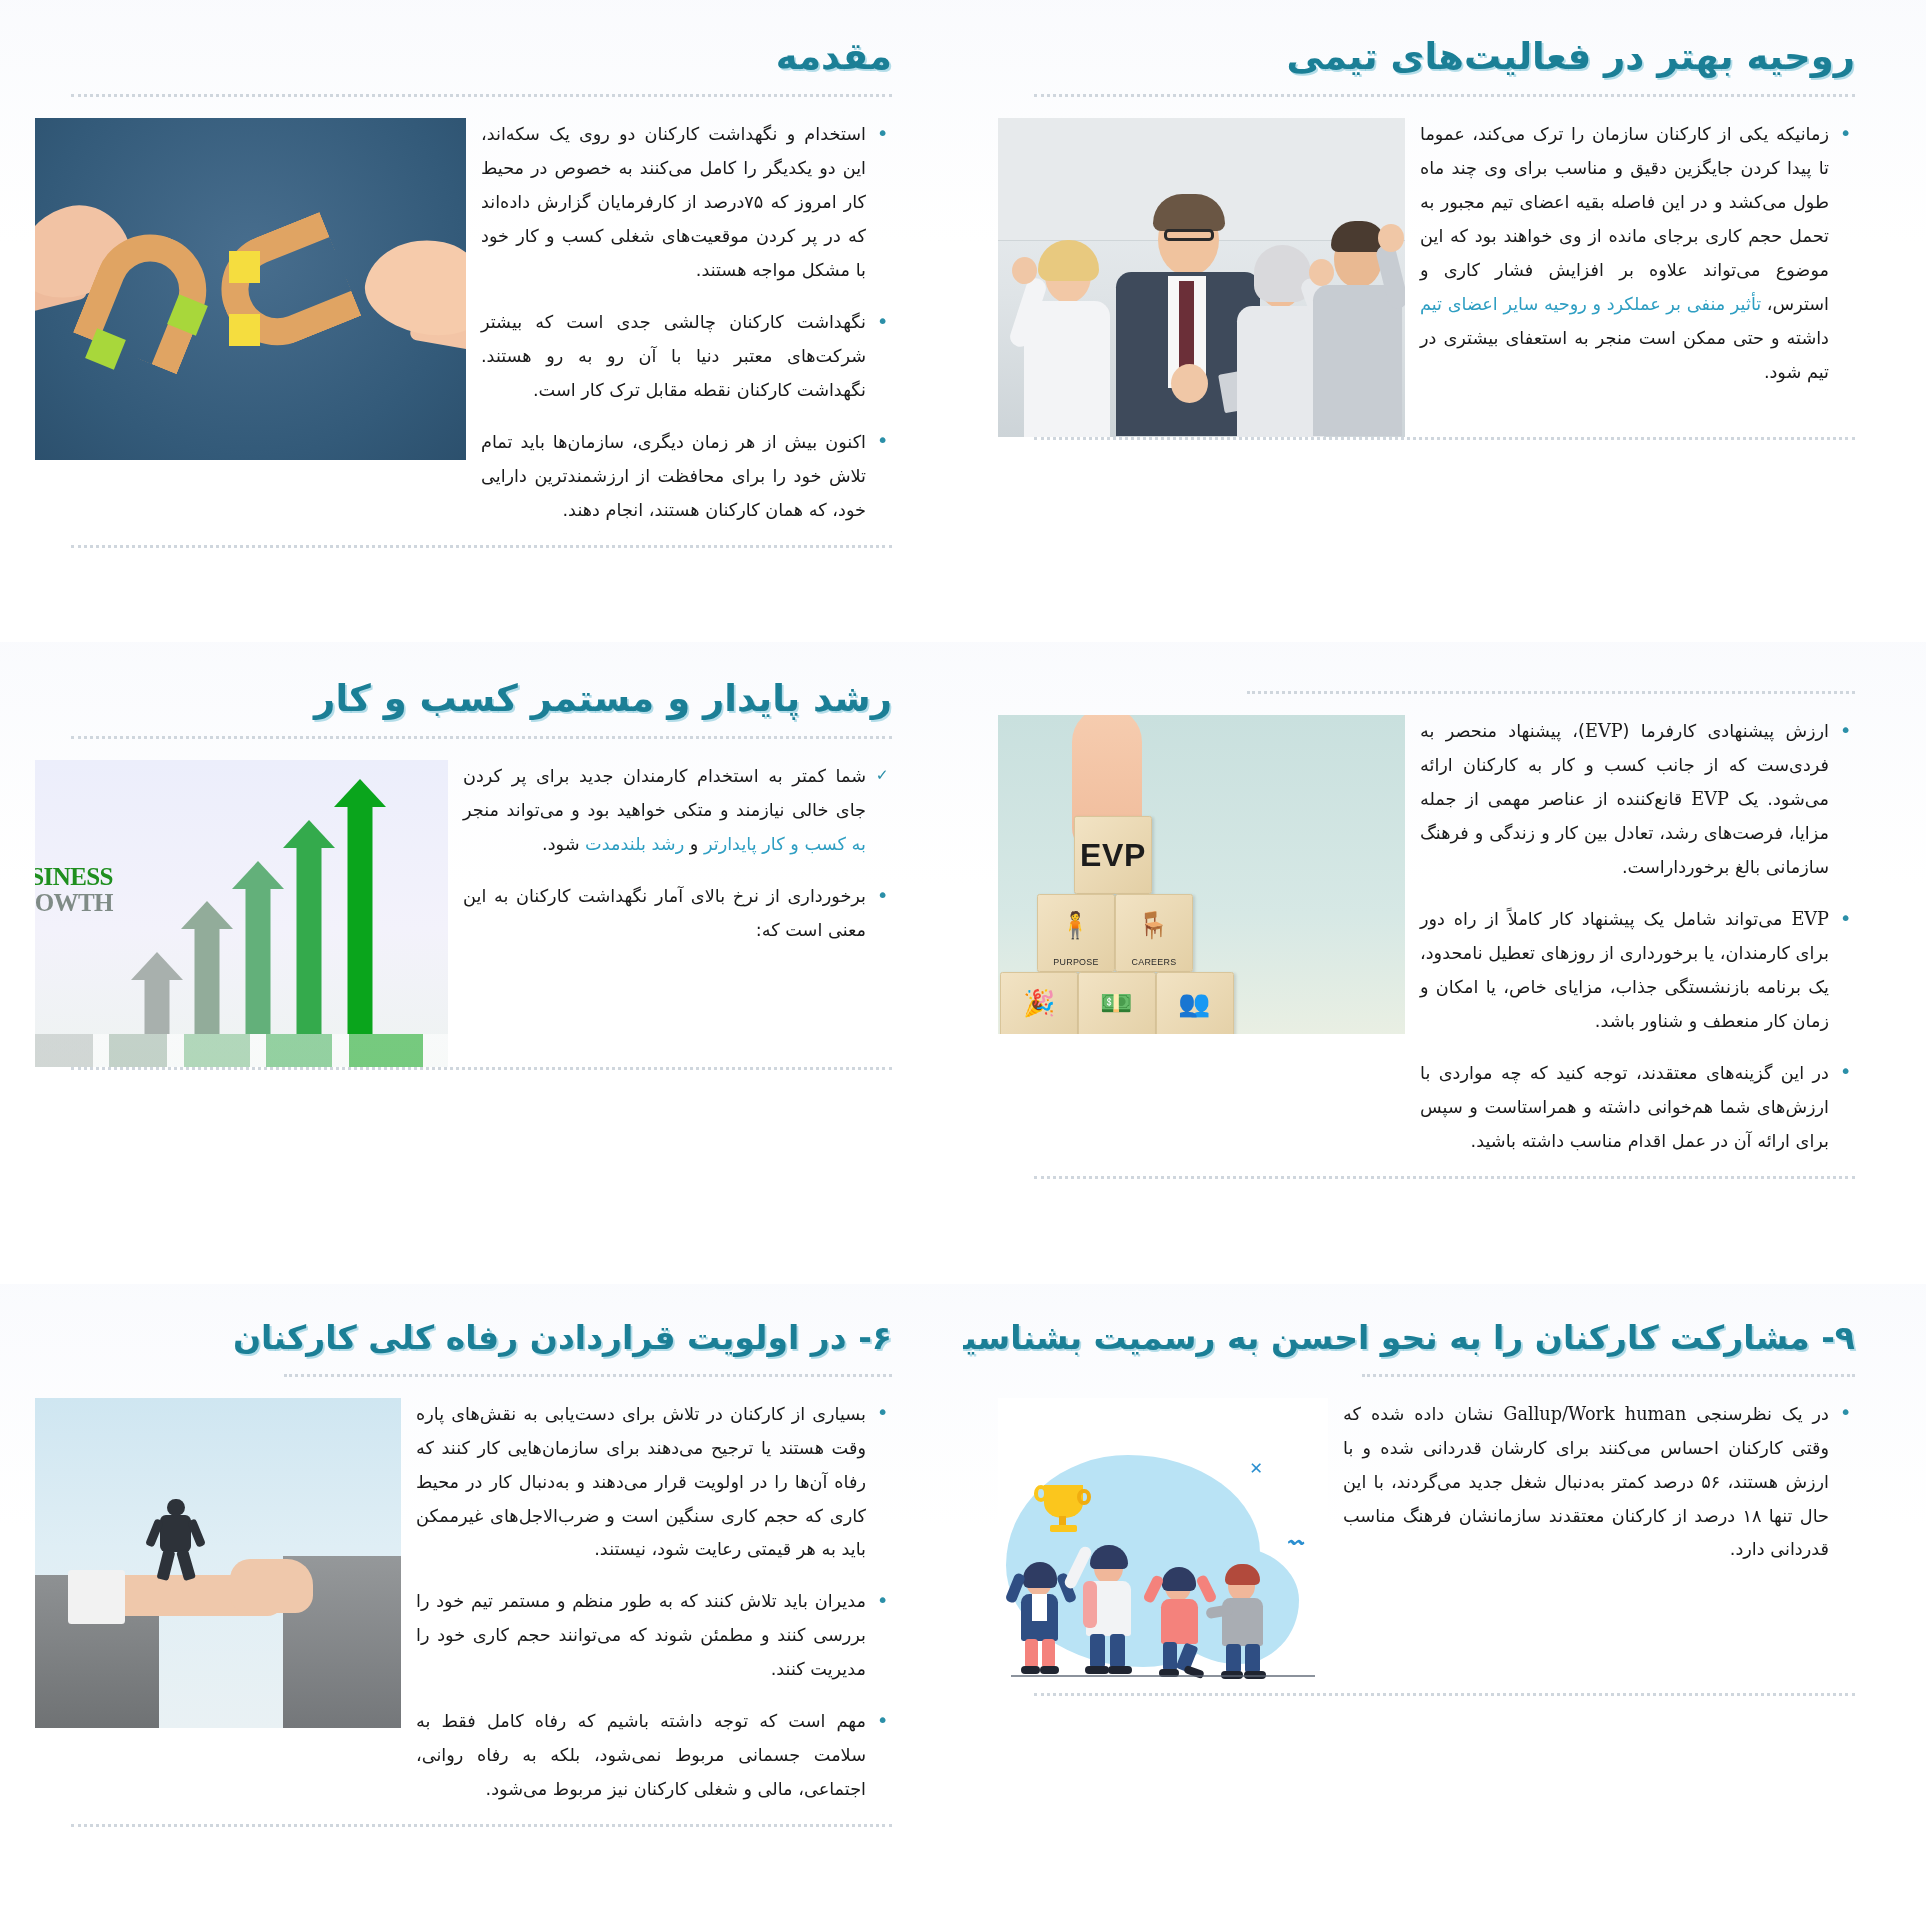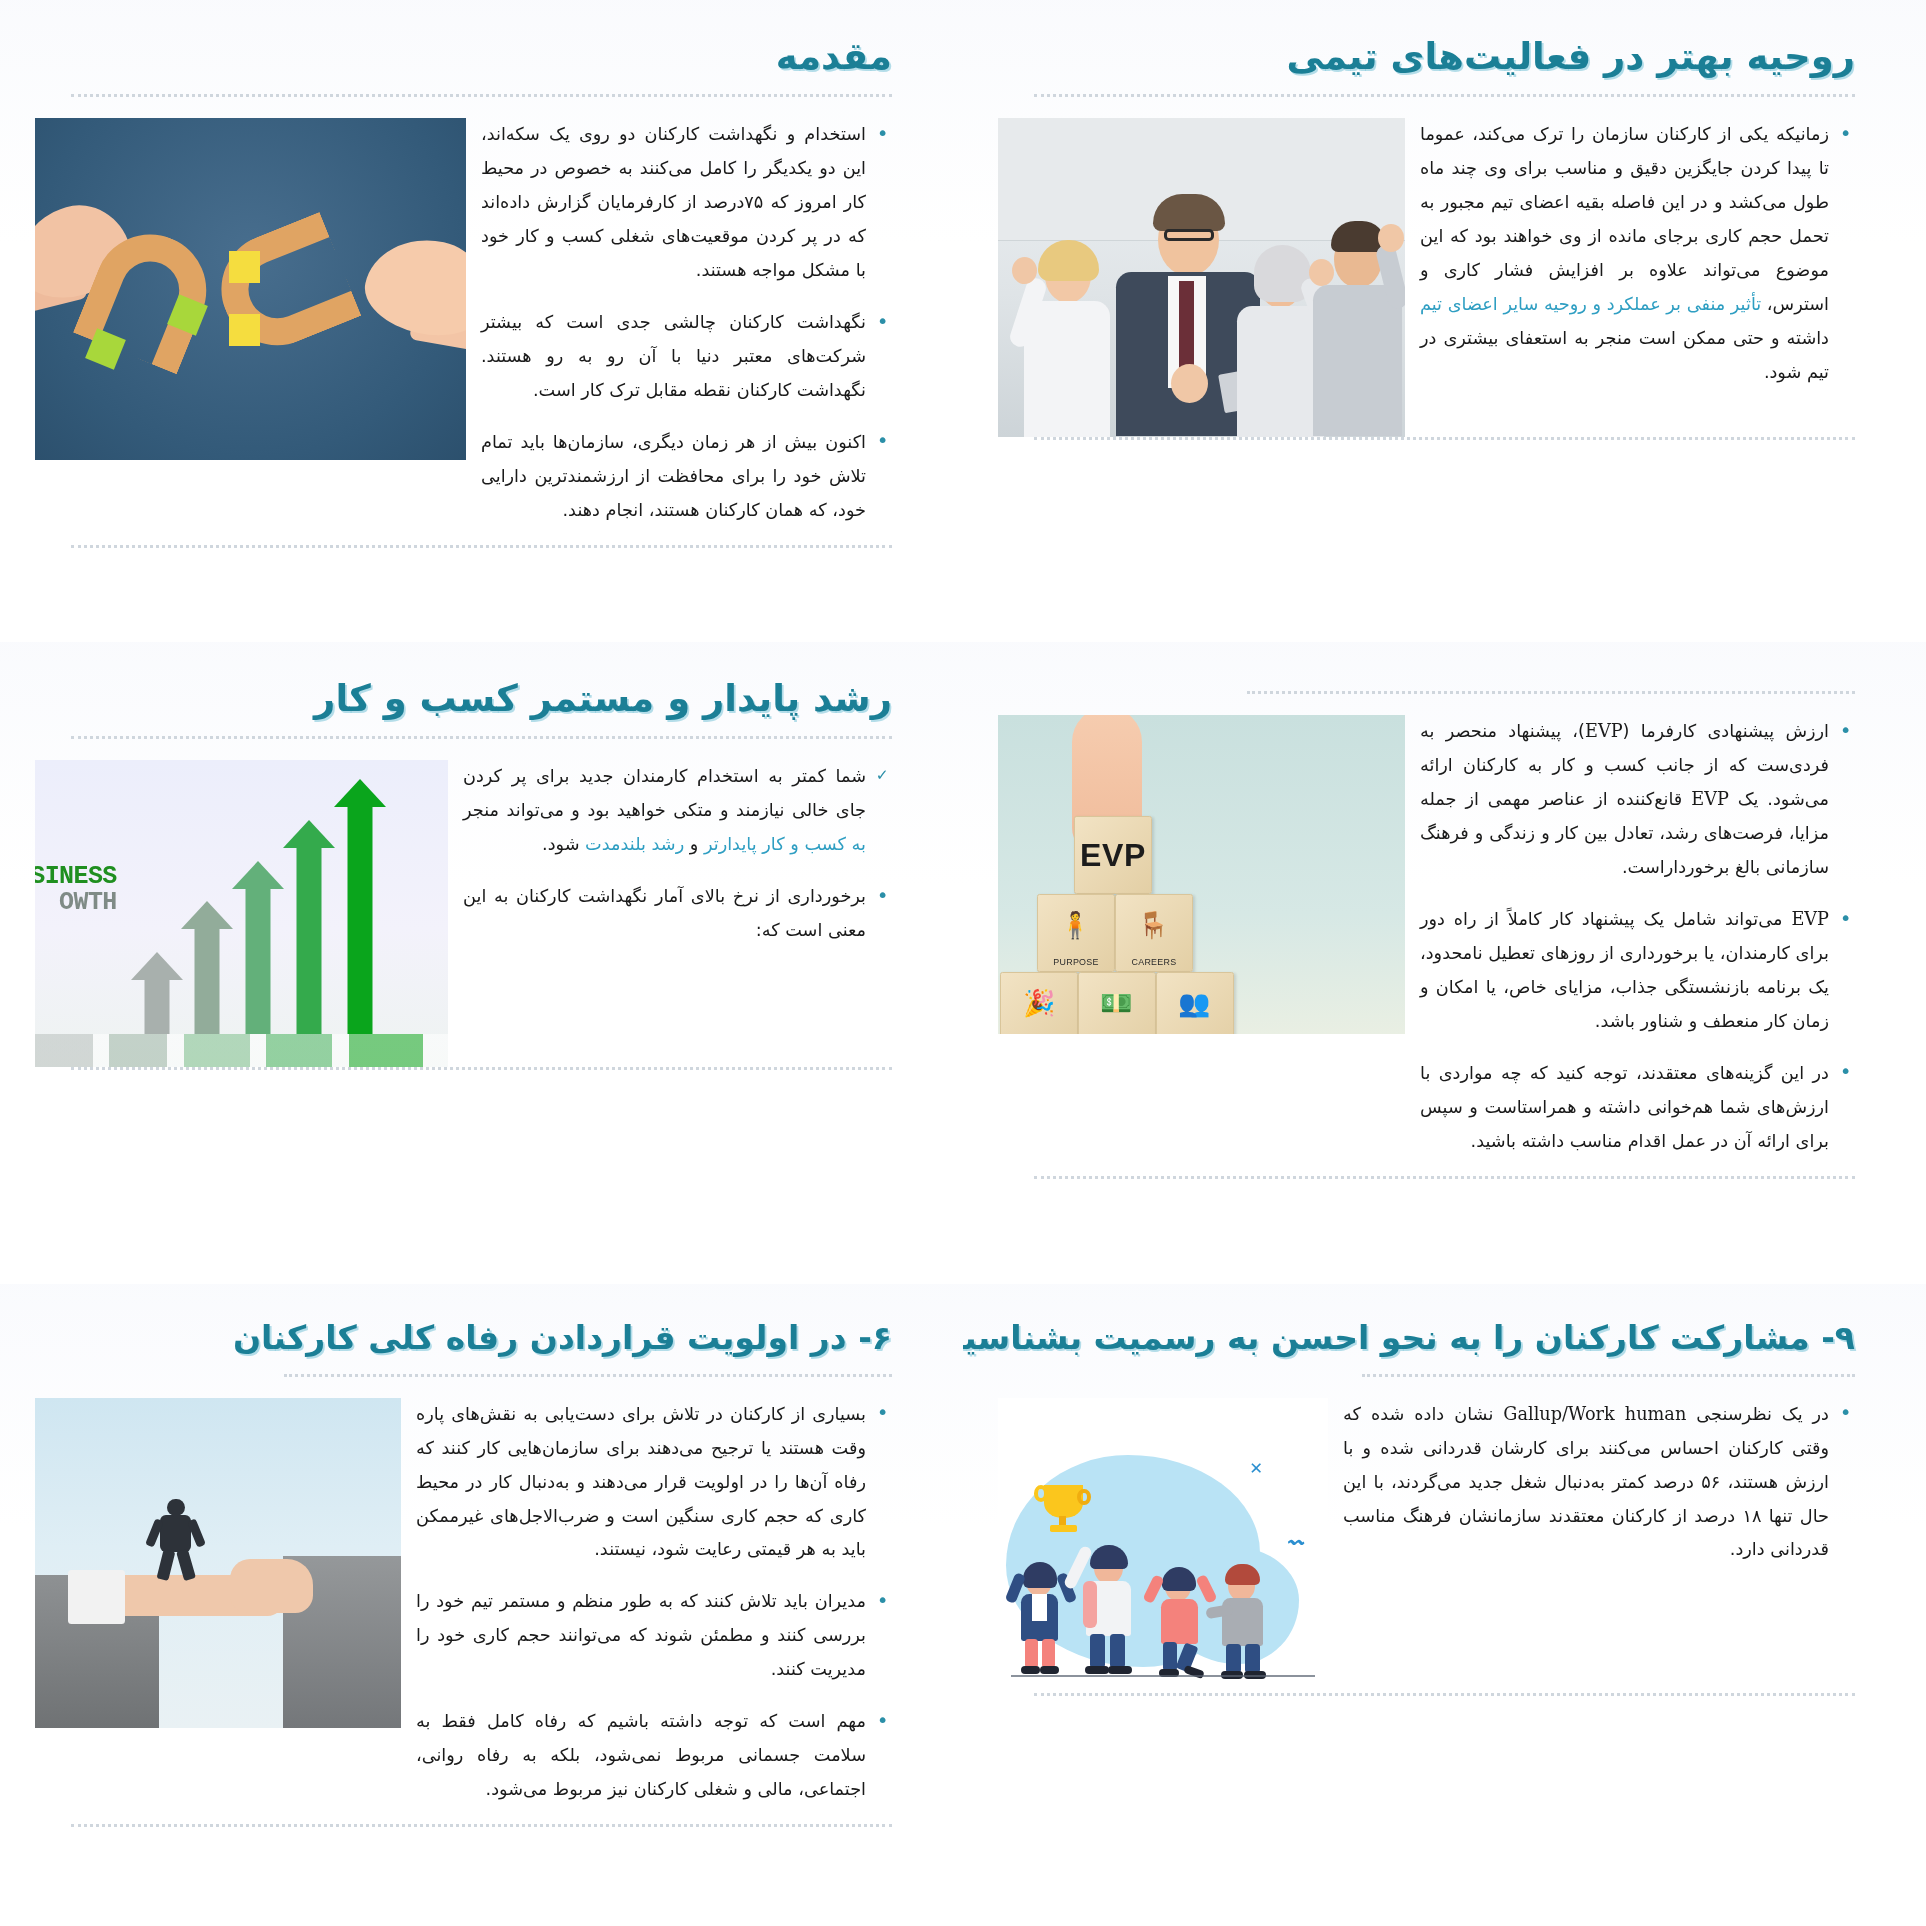--- a/index.html
+++ b/index.html
@@ -147,21 +147,21 @@
   .team .wall{position:absolute;inset:0;background:linear-gradient(180deg,#eef1f3 0%,#dfe4e7 55%,#cdd4d8 100%);}
   .team .cab{position:absolute;left:0;top:0;width:100%;height:38%;background:#e7eaec;border-bottom:1.8px solid #cfd5d8;}
   .pp{position:absolute;border-radius:50% 50% 44% 44%;}
   .pp .head{position:absolute;border-radius:50%;}
   .pp .torso{position:absolute;border-radius:15.3px 15.3px 0 0;}
   .arm{position:absolute;border-radius:10.6px;}
   .fist{position:absolute;border-radius:50%;background:#f0c7a6;}
 
   
   .growth{width:413px;height:307px;background:linear-gradient(180deg,#eceefb 0%,#f3f2fb 55%,#eef3f1 100%);}
-  .gr-label{position:absolute;left:-4.7px;top:104px;font-family:Liberation Mono, monospace;font-weight:bold;
+  .gr-label{position:absolute;left:-4.7px;top:104px;font-family:Liberation Serif, serif;font-weight:bold;
             font-size:25px;line-height:1.02;letter-spacing:-0.6px;}
   .gr-label .l1{color:#1f8f1f;display:block;}
   .gr-label .l2{color:#7f8b86;display:block;}
   .arrw{position:absolute;bottom:33px;}
   .arrw .stem{position:absolute;bottom:0;left:50%;transform:translateX(-50%);}
   .arrw .hd{position:absolute;left:50%;transform:translateX(-50%);width:0;height:0;border-left:26px solid transparent;border-right:26px solid transparent;}
   .gfloor{position:absolute;bottom:0;left:0;width:100%;height:33px;
           background:linear-gradient(90deg,#b9c0bd 0 14%,#fff 14% 18%,#9fb6a6 18% 32%,#fff 32% 36%,#7fc08c 36% 52%,#fff 52% 56%,#49b45e 56% 72%,#fff 72% 76%,#13a81f 76% 94%,#fff 94% 100%);
           opacity:.55;}
 

